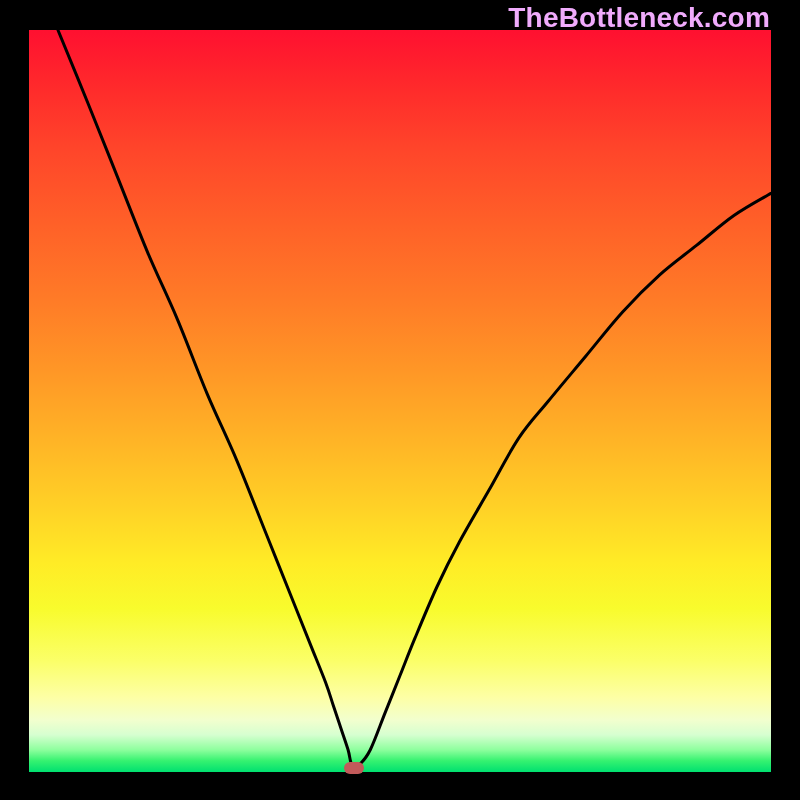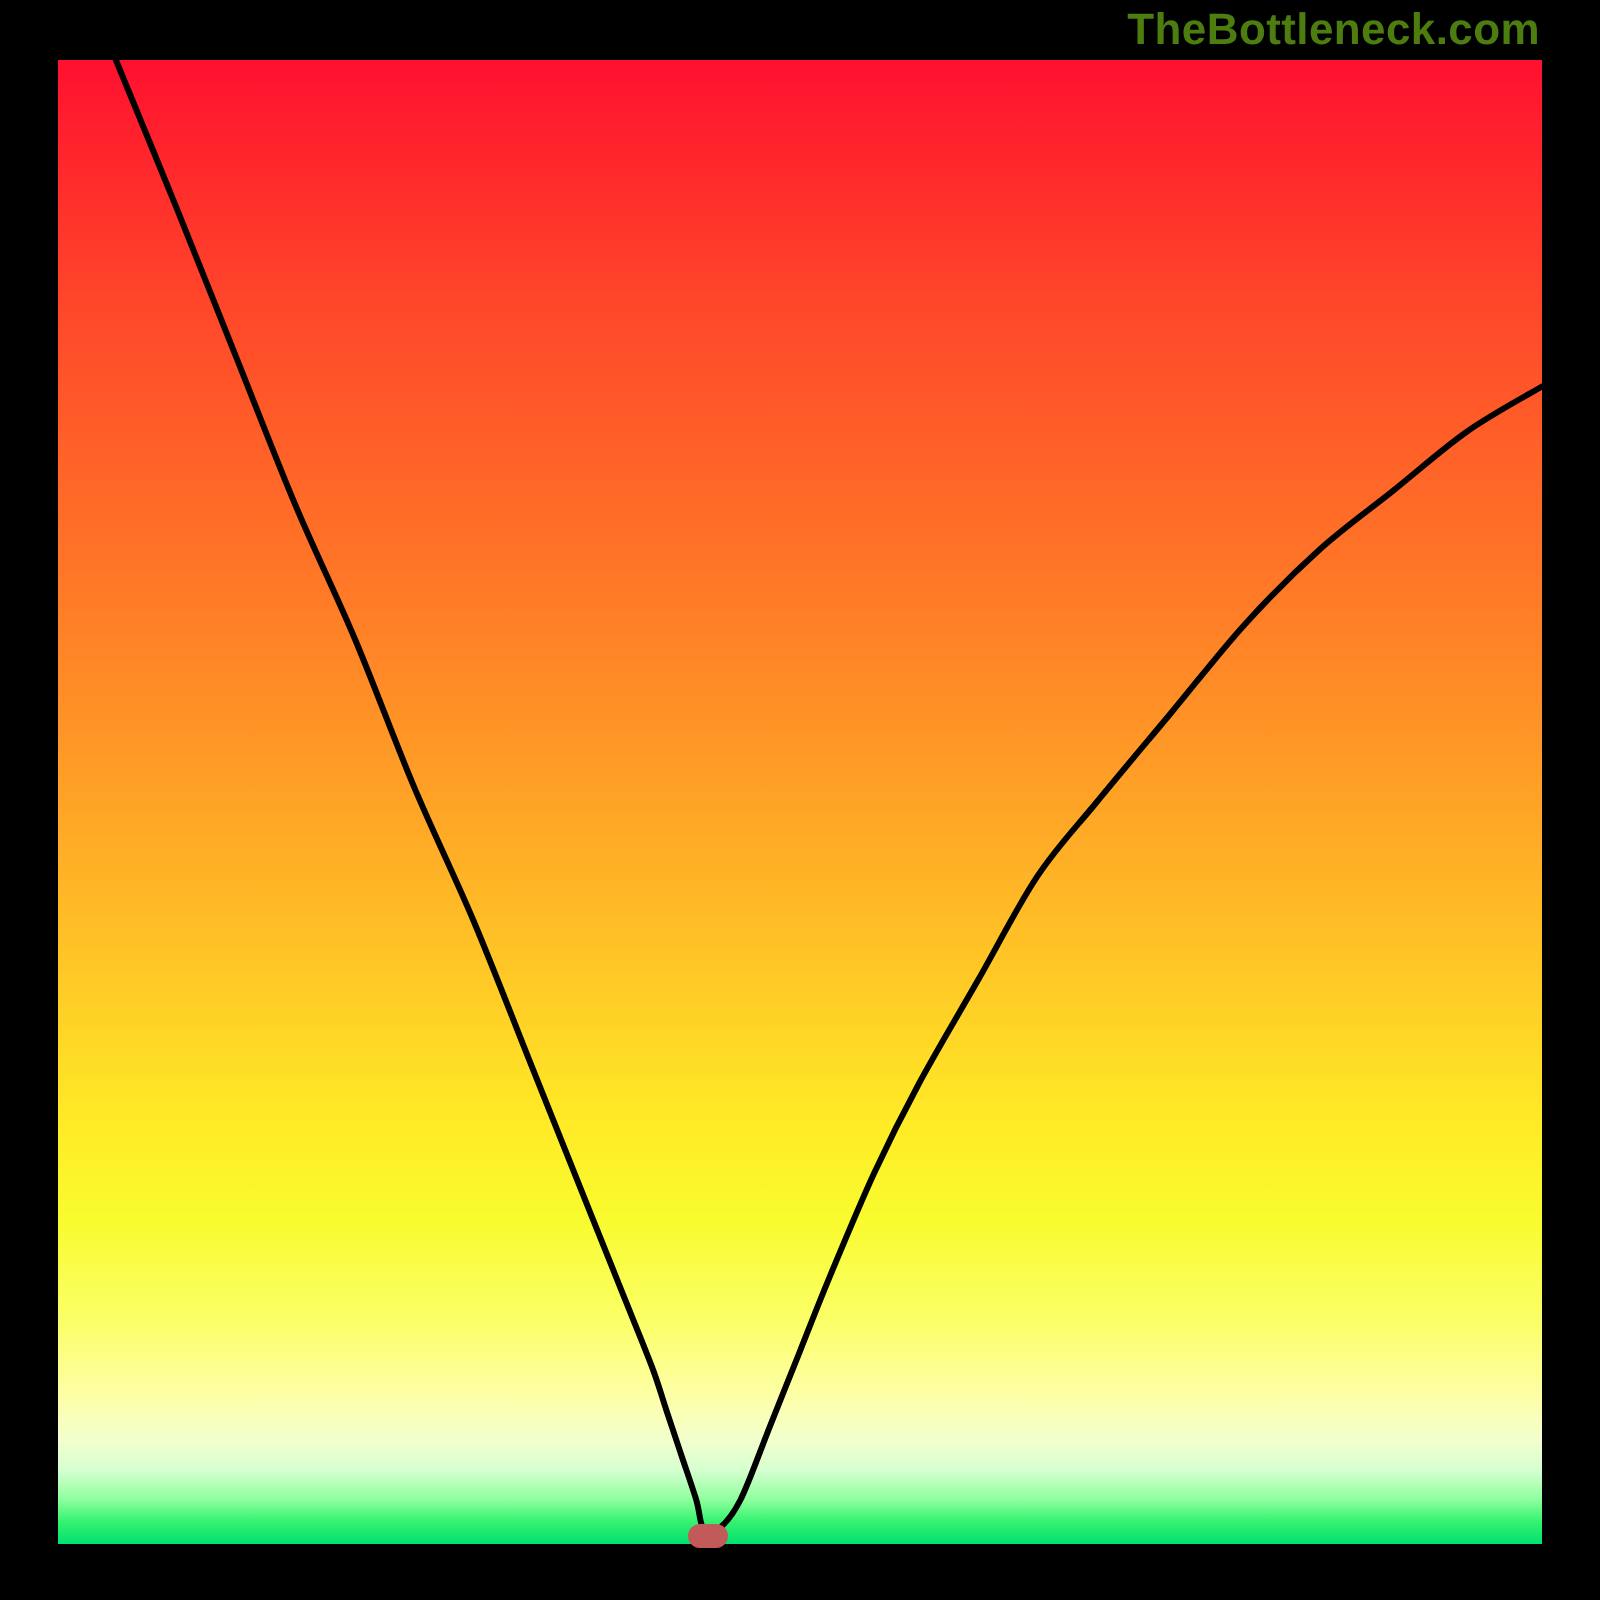--- a/index.html
+++ b/index.html
@@ -33,23 +33,23 @@
       #d6ffd0 95%,
       #8eff9e 97%,
       #35f270 98.5%,
       #00e070 100%);
   }
   .watermark {
     position: absolute;
     top: 2px;
     right: 30px;
     font-family: Arial, Helvetica, sans-serif;
-    font-size: 22px;
+    font-size: 28px;
     font-weight: 600;
-    color: #4d7c0f;
+    color: #f0abfc;
     letter-spacing: 0.2px;
   }
   svg.curve {
     position: absolute;
     left: 0; top: 0;
     width: 742px; height: 742px;
     overflow: visible;
   }
   .marker {
     position: absolute;

